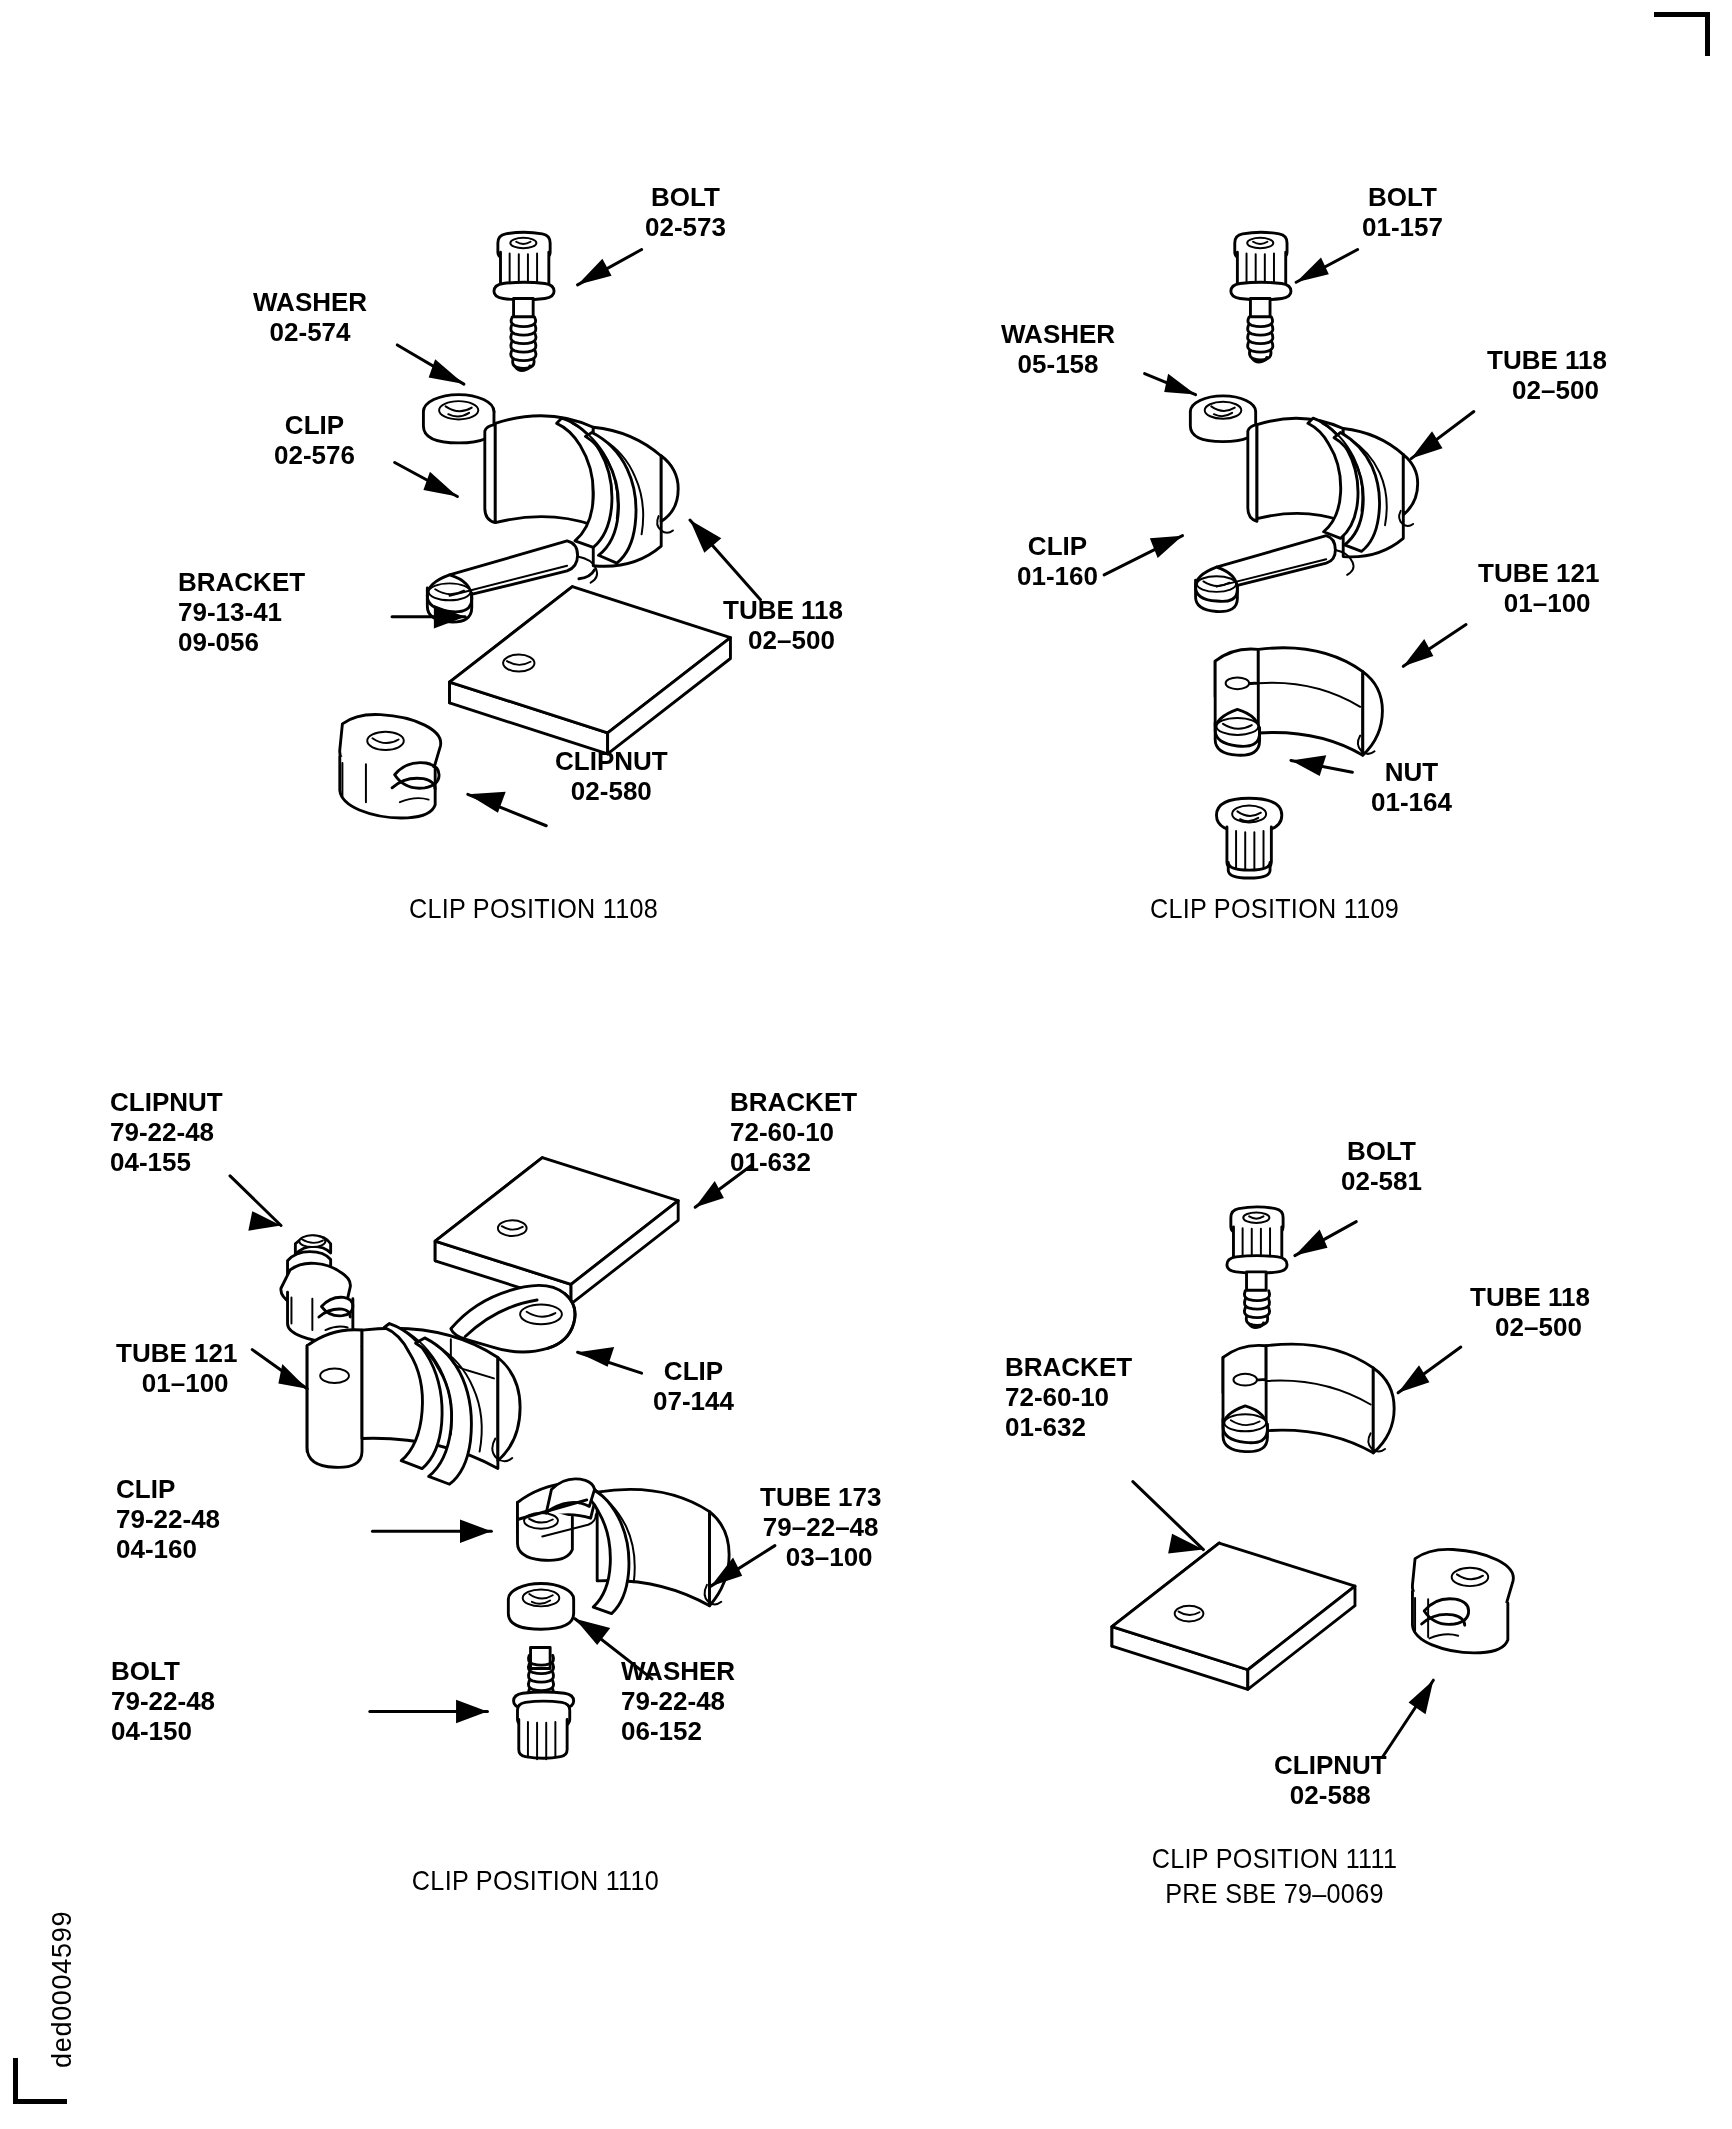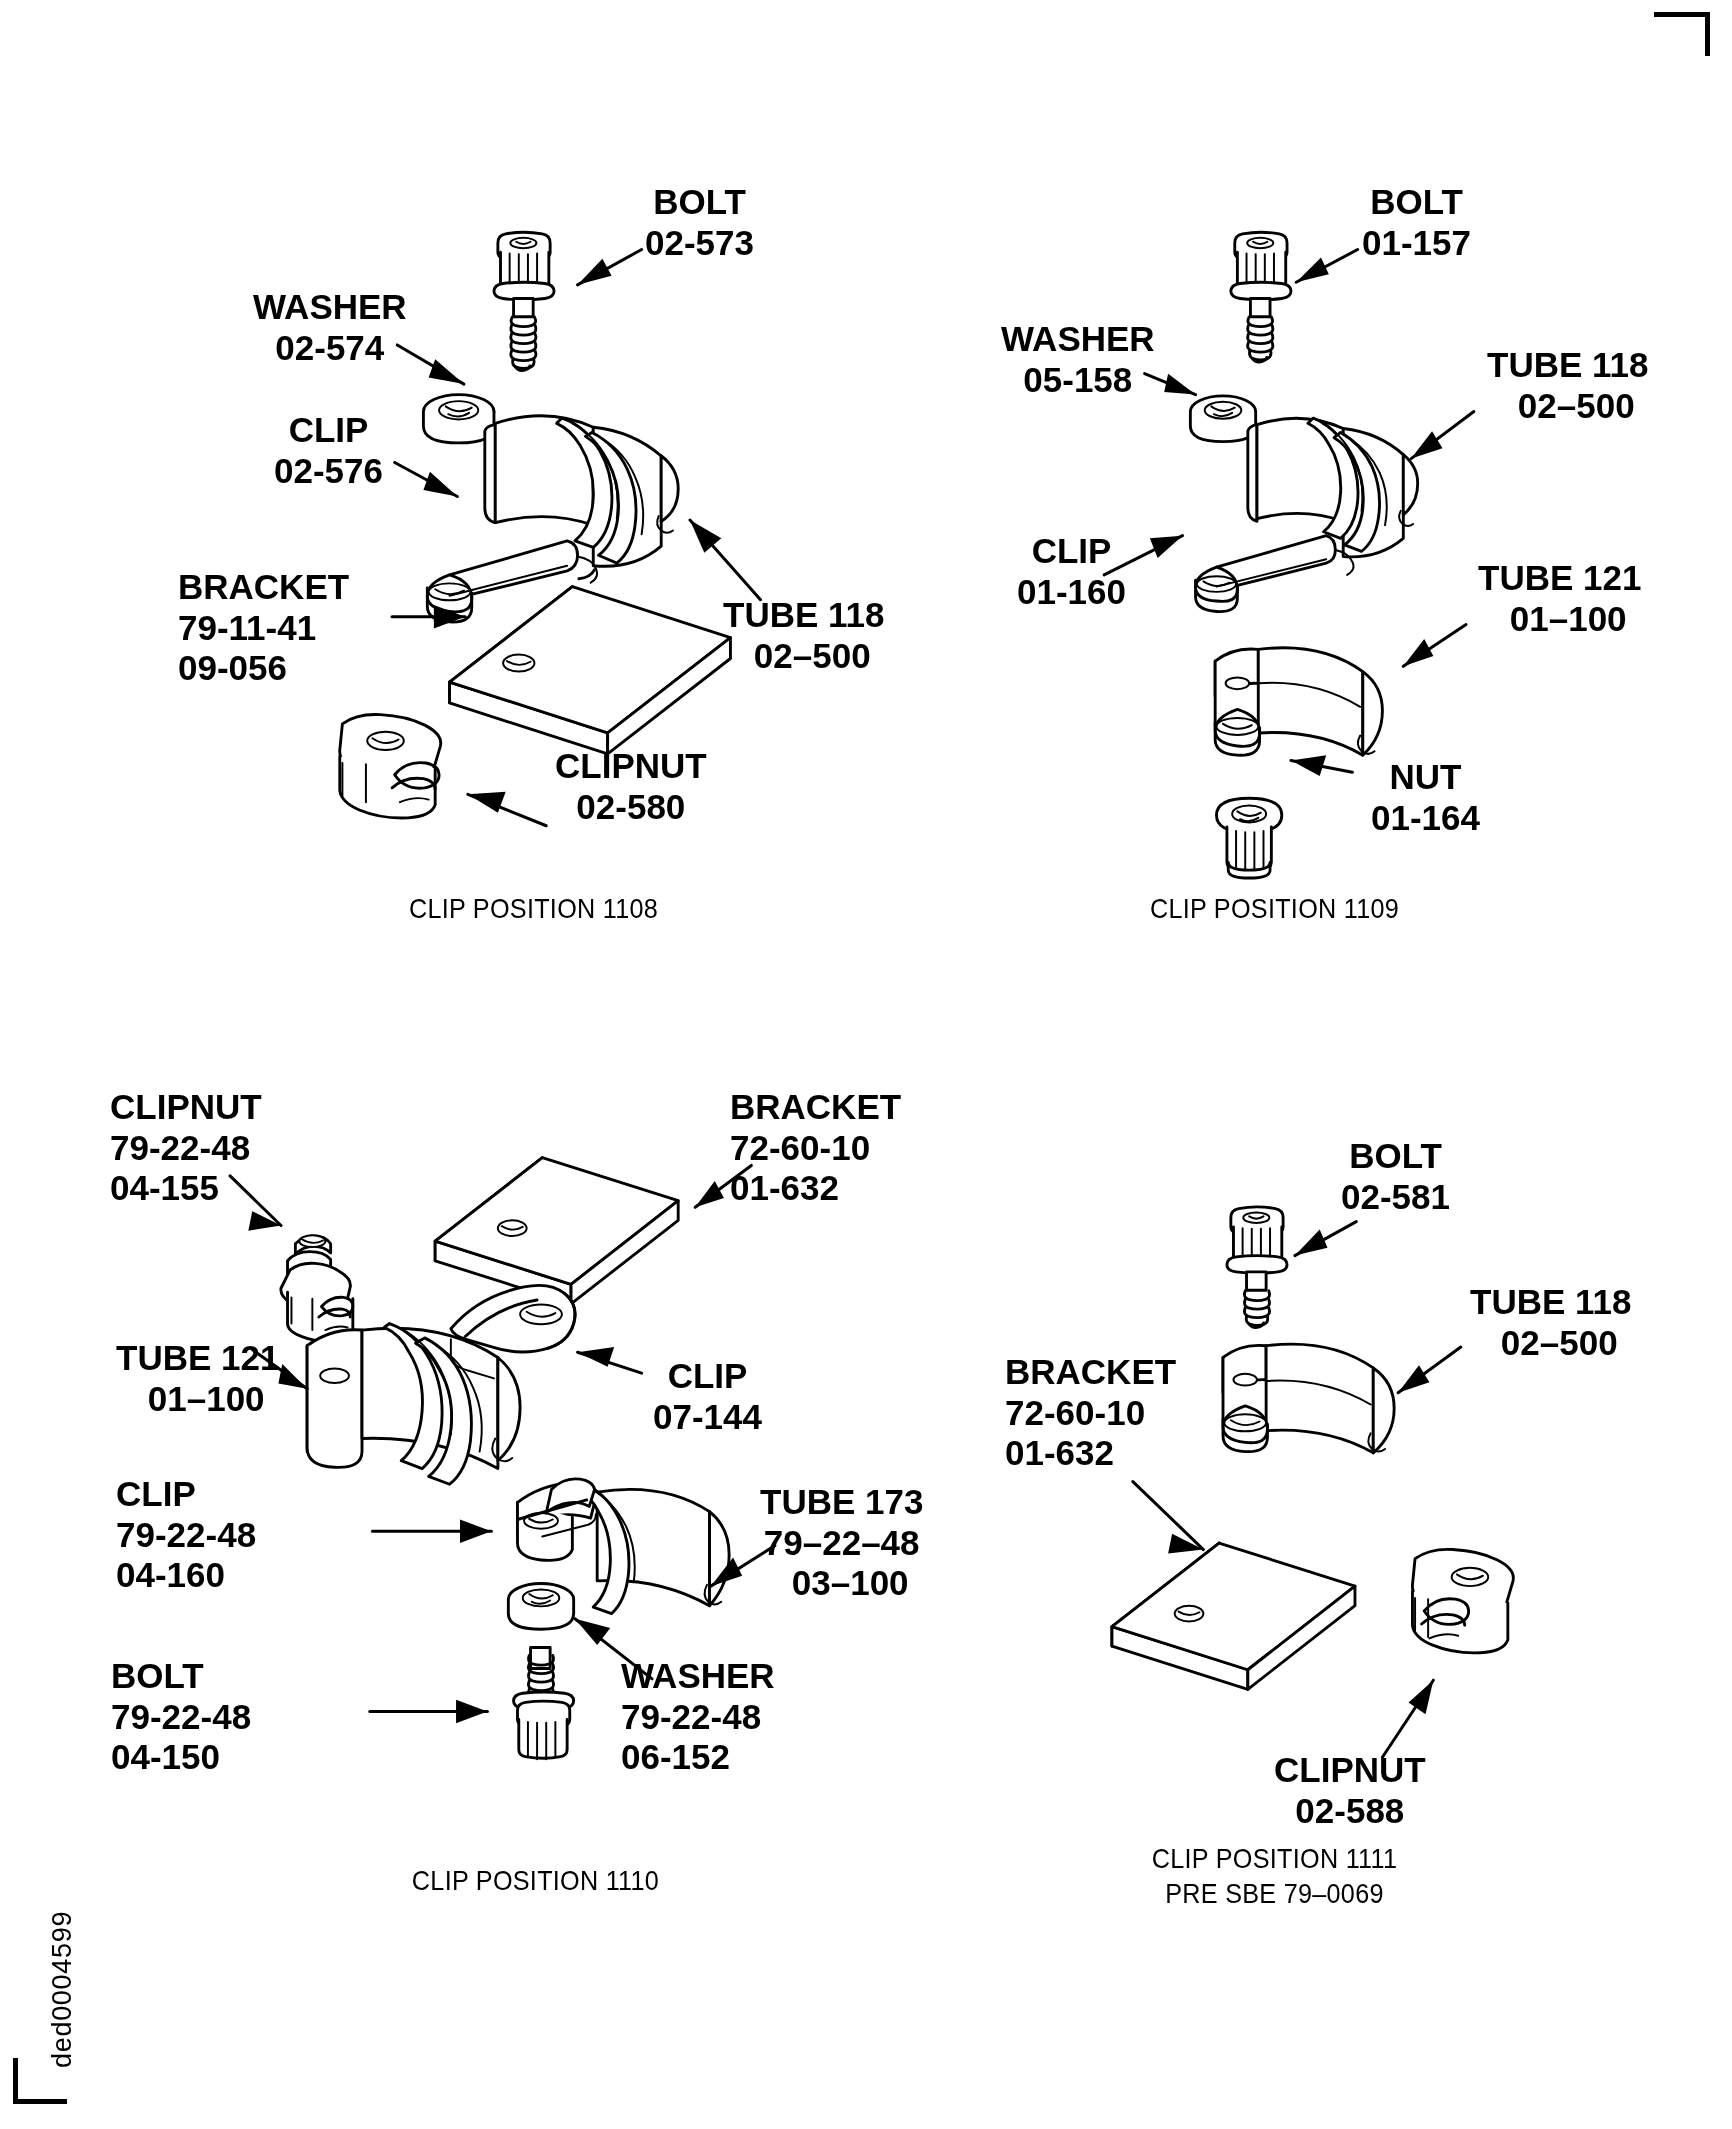--- a/index.html
+++ b/index.html
@@ -25,21 +25,21 @@
     white-space:nowrap;
     transform-origin:0 0;
     transform:rotate(-90deg);
   }
 
   
   .lbl{
     position:absolute;
     white-space:nowrap;
     font-weight:bold;
-    font-size:35px;
+    font-size:26px;
     line-height:1.16;
     letter-spacing:0px;
     font-family:"Liberation Sans", sans-serif;
   }
   .lbl .ln{display:block;}
   .lbl.ctr .ln{text-align:center;}
   .lbl.ind1 .ln:nth-child(2){padding-left:17px;}
   .lbl.ind2 .ln:nth-child(3){padding-left:17px;}
 
   .caption{
@@ -439,21 +439,21 @@
   <div class="lbl ctr" style="left:253px;top:287px;">
     <span class="ln">WASHER</span>
     <span class="ln">02-574</span>
   </div>
   <div class="lbl ctr" style="left:274px;top:410px;">
     <span class="ln">CLIP</span>
     <span class="ln">02-576</span>
   </div>
   <div class="lbl" style="left:178px;top:567px;">
     <span class="ln">BRACKET</span>
-    <span class="ln">79-11-41</span>
+    <span class="ln">79-13-41</span>
     <span class="ln">09-056</span>
   </div>
   <div class="lbl ctr ind1" style="left:723px;top:595px;">
     <span class="ln">TUBE 118</span>
     <span class="ln">02–500</span>
   </div>
   <div class="lbl ctr" style="left:555px;top:746px;">
     <span class="ln">CLIPNUT</span>
     <span class="ln">02-580</span>
   </div>

